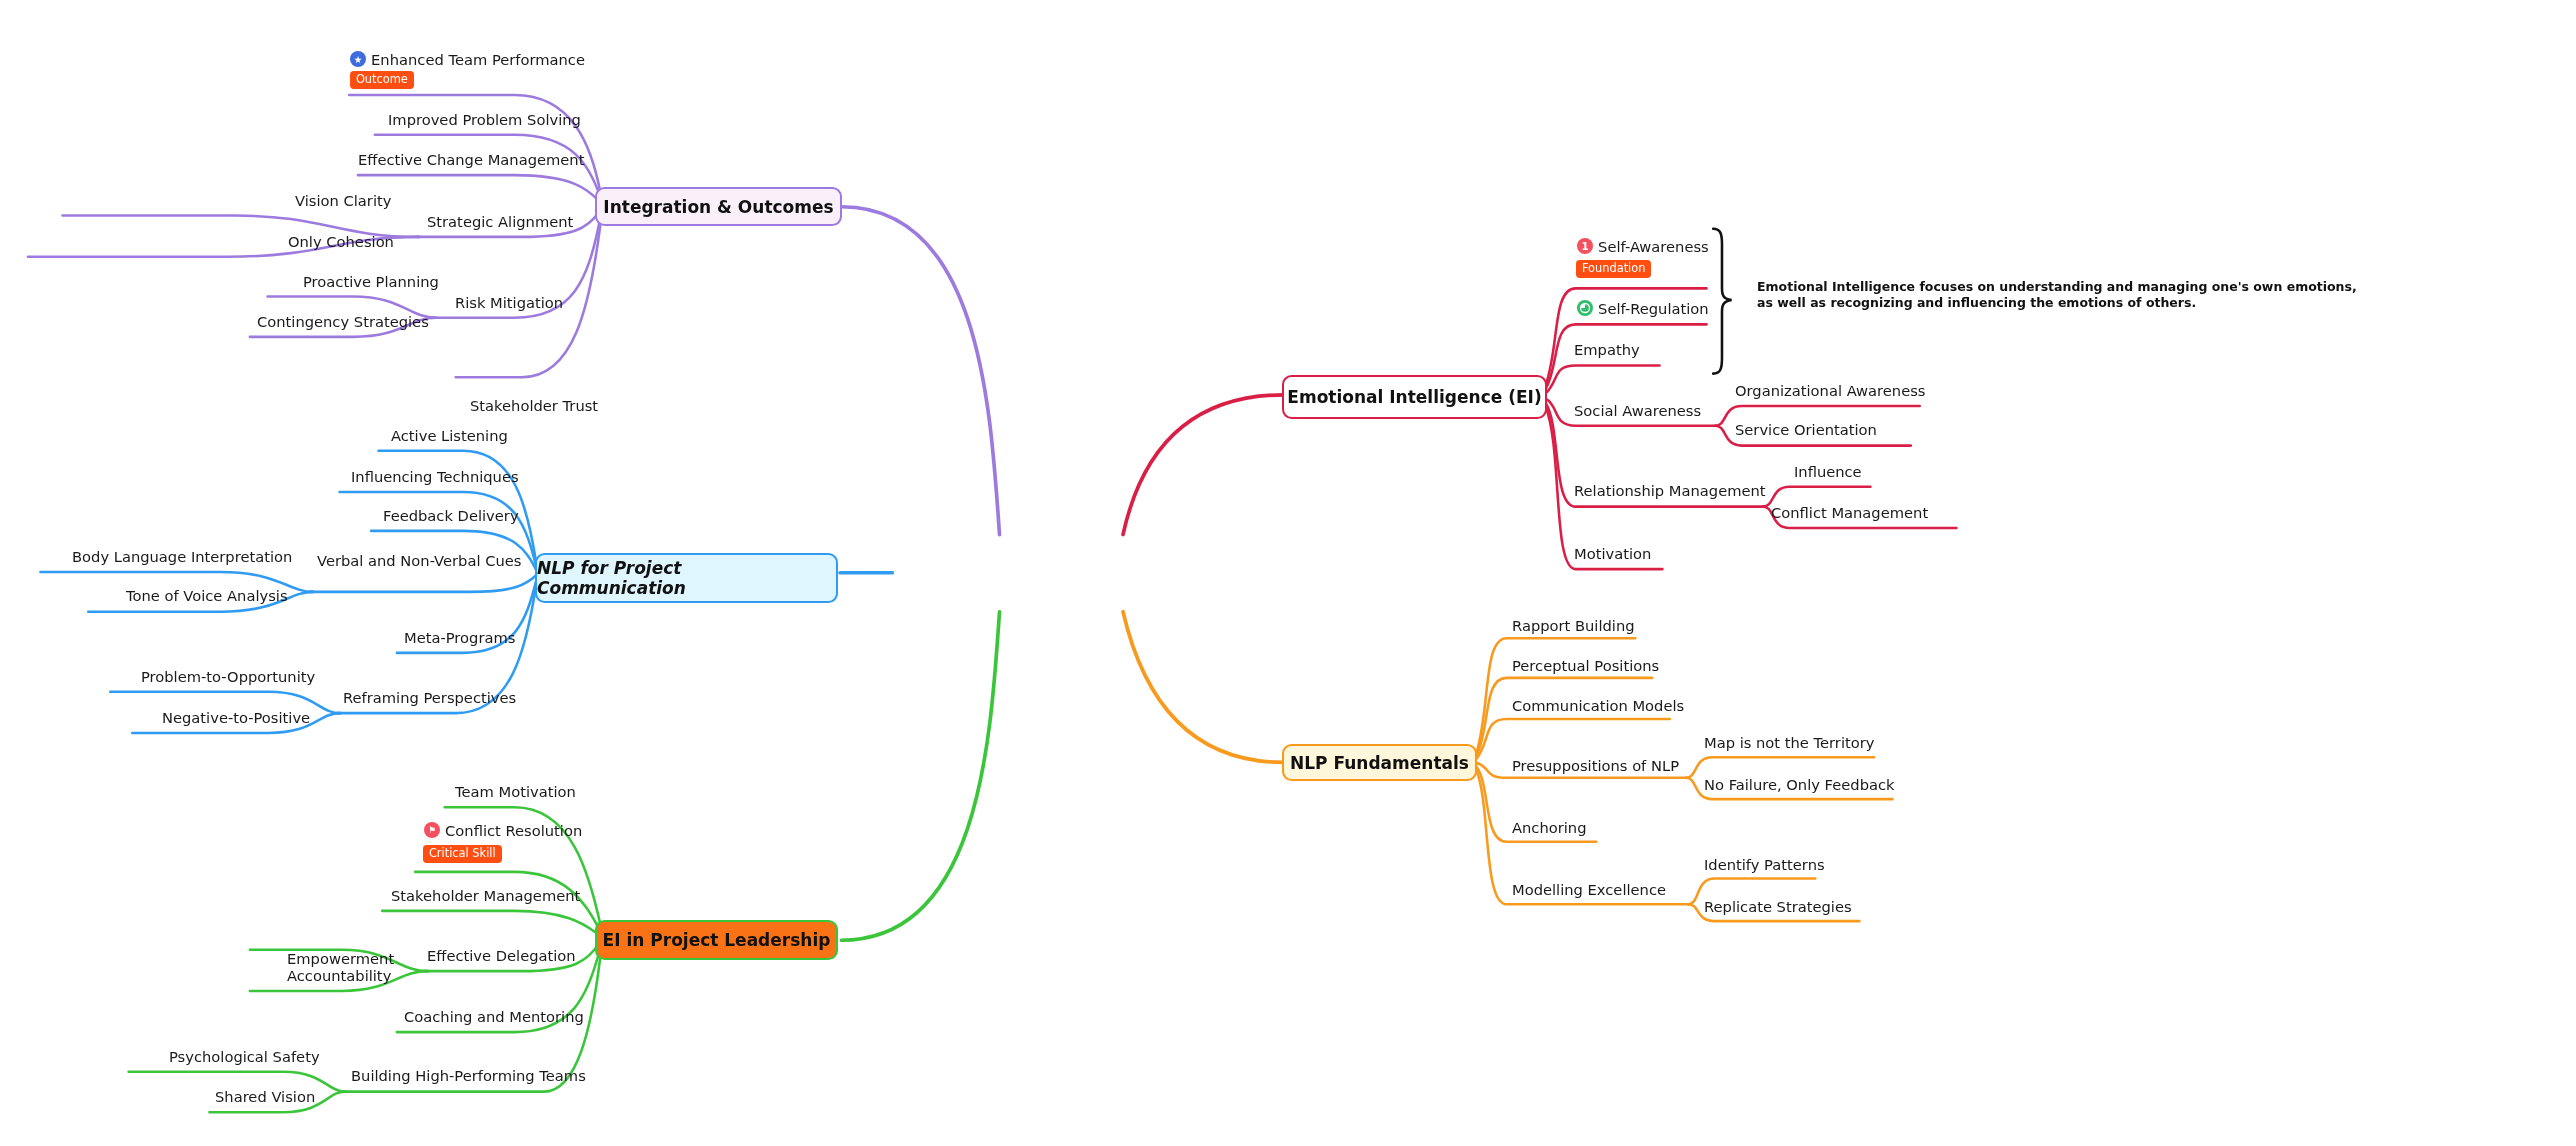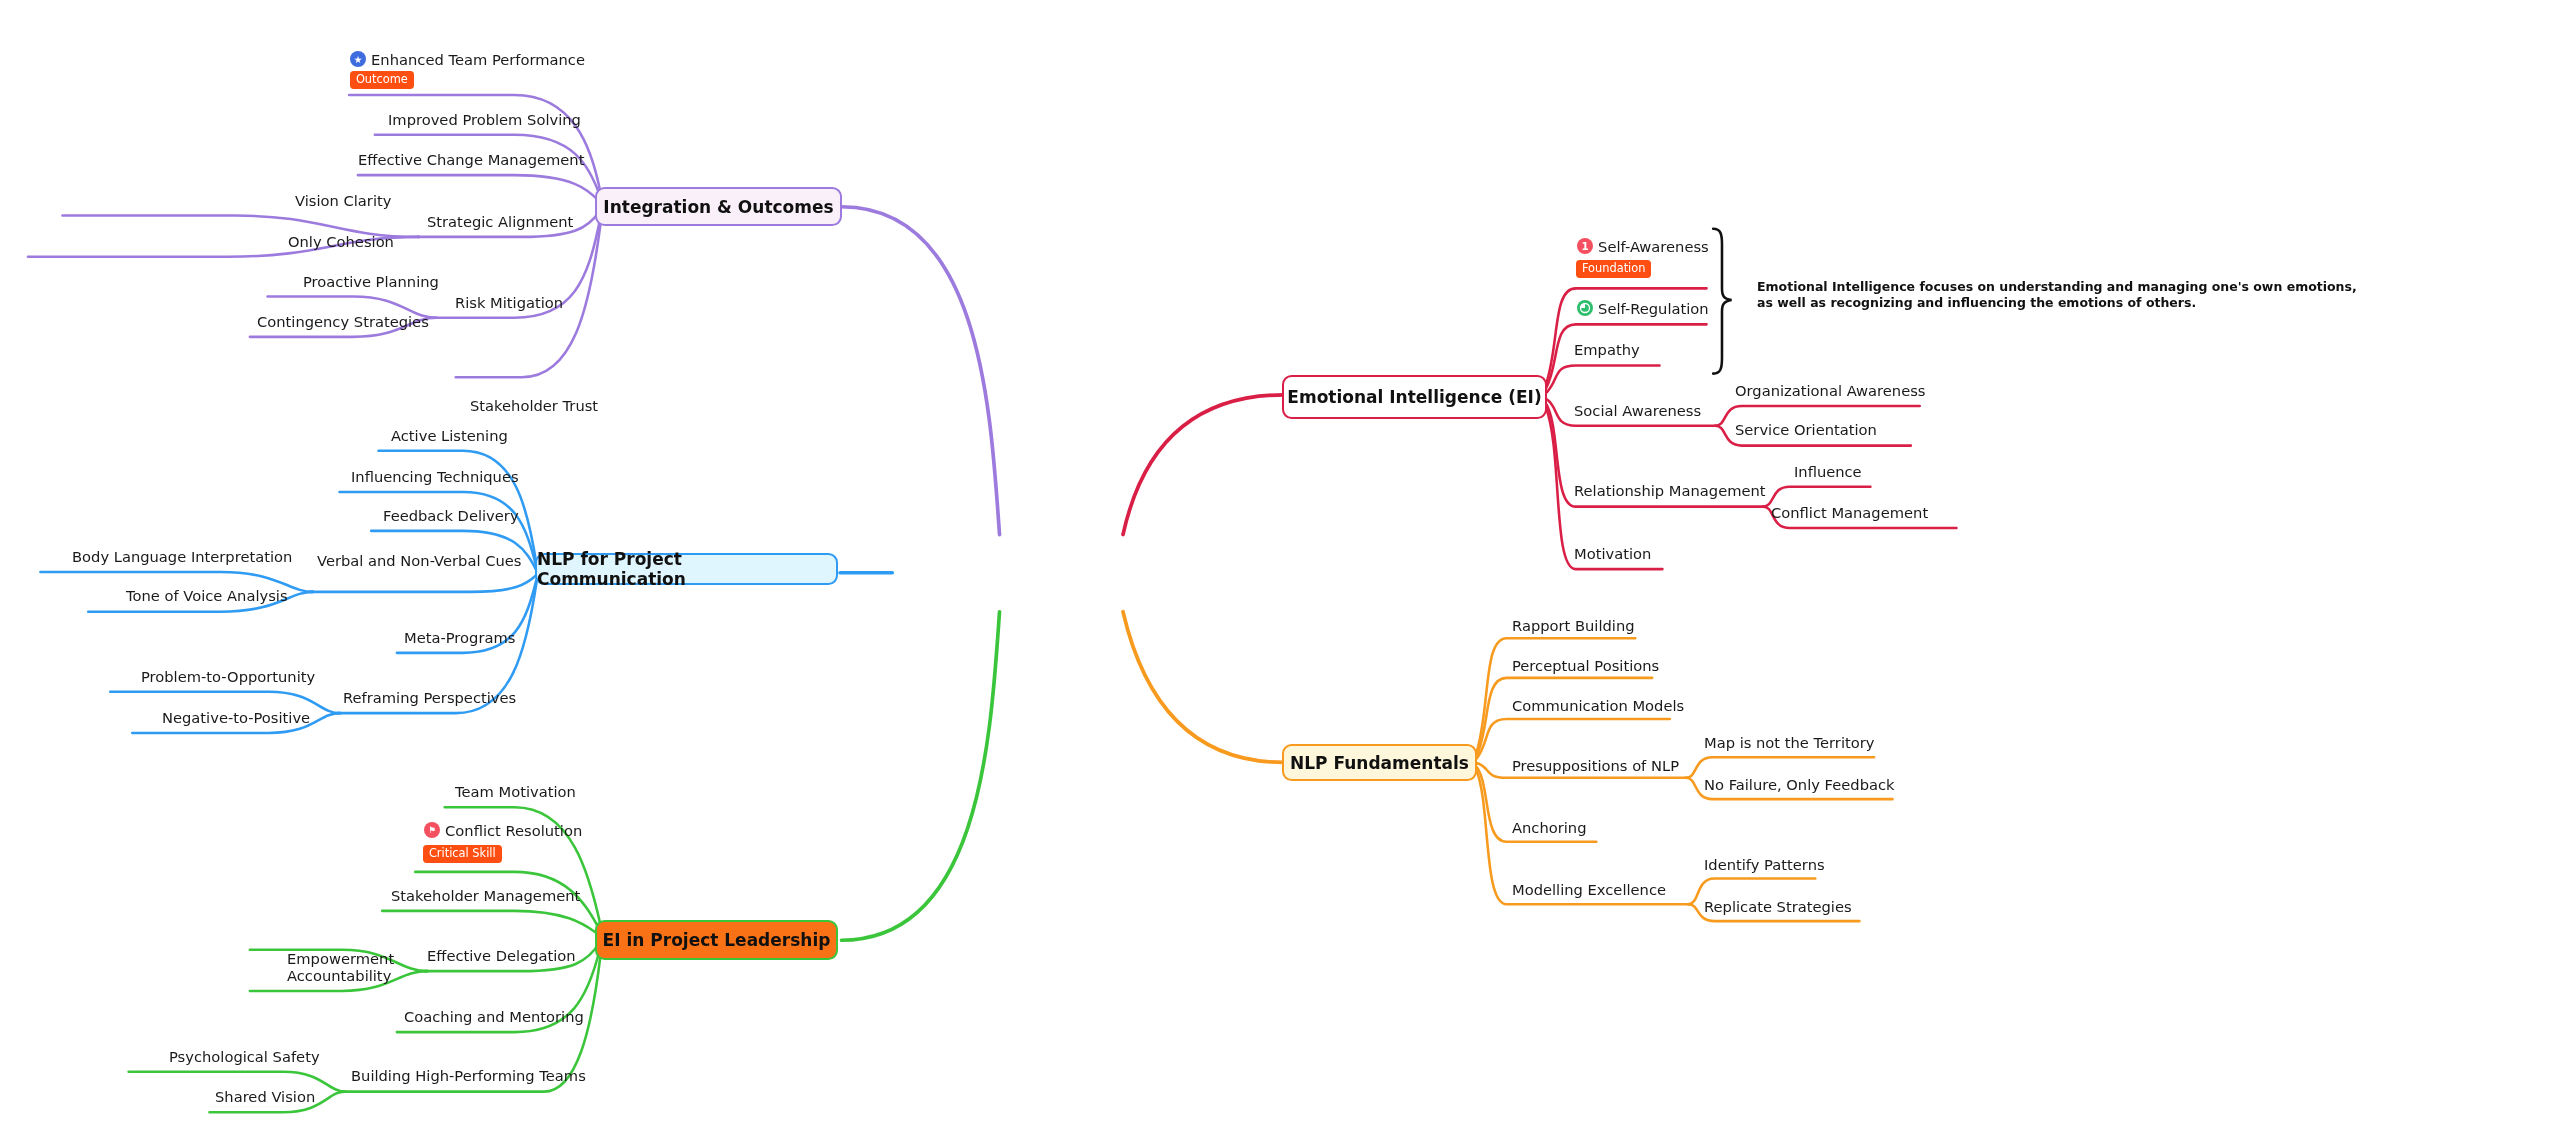--- a/index.html
+++ b/index.html
@@ -109,21 +109,21 @@
       </g>
 
       <path d="M 2331 311 C 2341 311 2343 318 2343 332 L 2343 392 C 2343 402 2345 406 2356 408 C 2345 410 2343 414 2343 424 L 2343 487 C 2343 501 2341 508 2331 508" stroke="#111" stroke-width="3.5"></path>
     </g>
   </svg>
 
 
   <div class="node purple" style="left:595px;top:187px;width:247px;height:39px;">
     <span>Integration &amp; Outcomes</span>
   </div>
-  <div class="node blue" style="left:535px;top:553px;width:303px;height:32px;">
+  <div class="node blue" style="left:535px;top:553px;width:303px;height:50px;font-style:italic;">
     <span>NLP for Project Communication</span>
   </div>
   <div class="node green" style="left:595px;top:920px;width:243px;height:40px;">
     <span>EI in Project Leadership</span>
   </div>
   <div class="node redb" style="left:1282px;top:375px;width:265px;height:44px;">
     <span>Emotional Intelligence (EI)</span>
   </div>
   <div class="node orange" style="left:1282px;top:744px;width:195px;height:37px;">
     <span>NLP Fundamentals</span>

